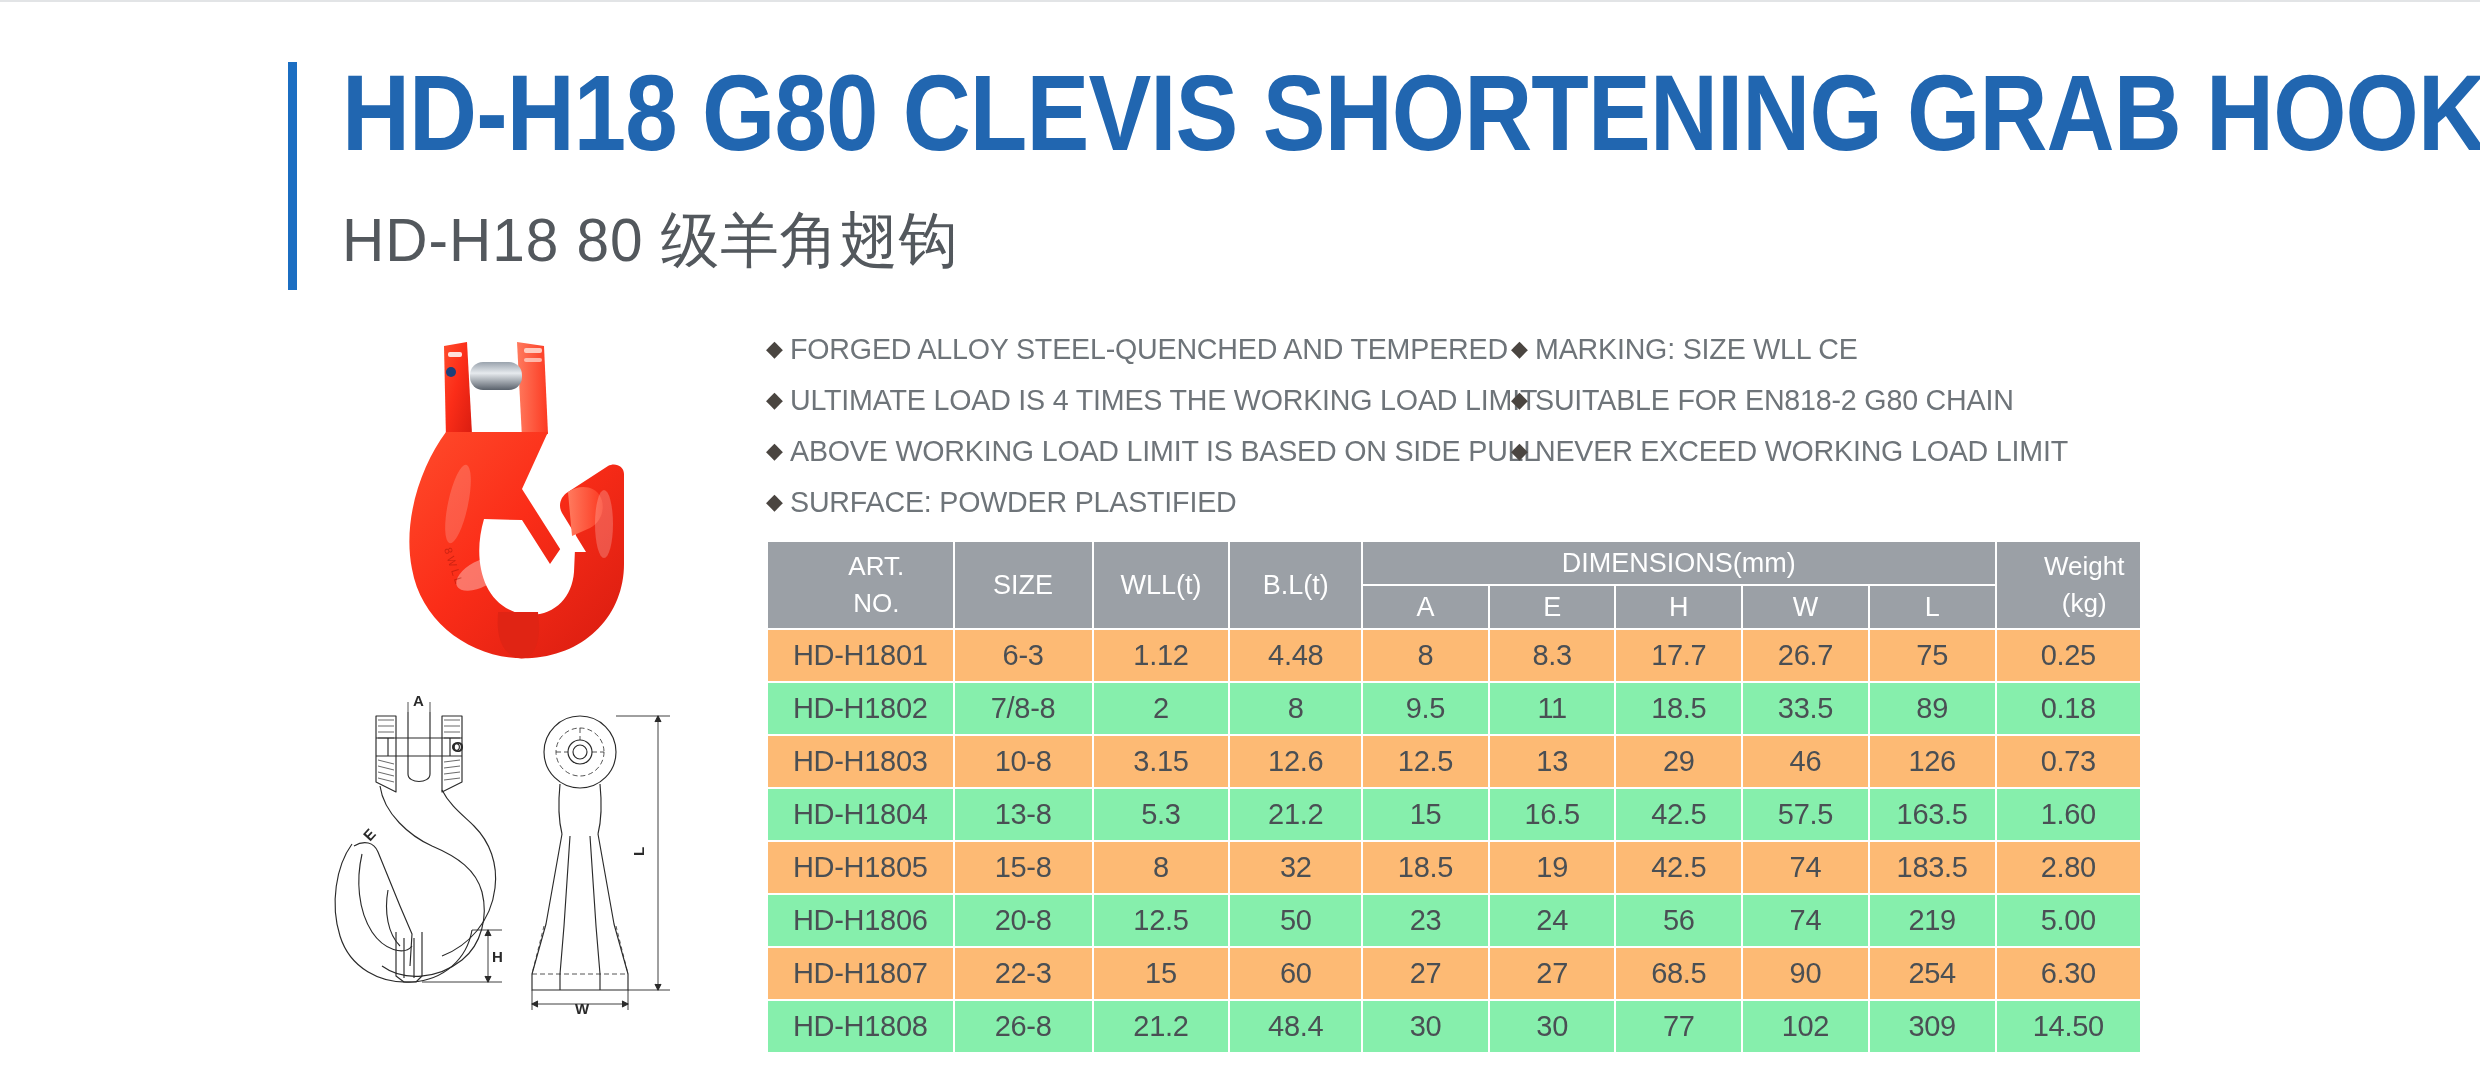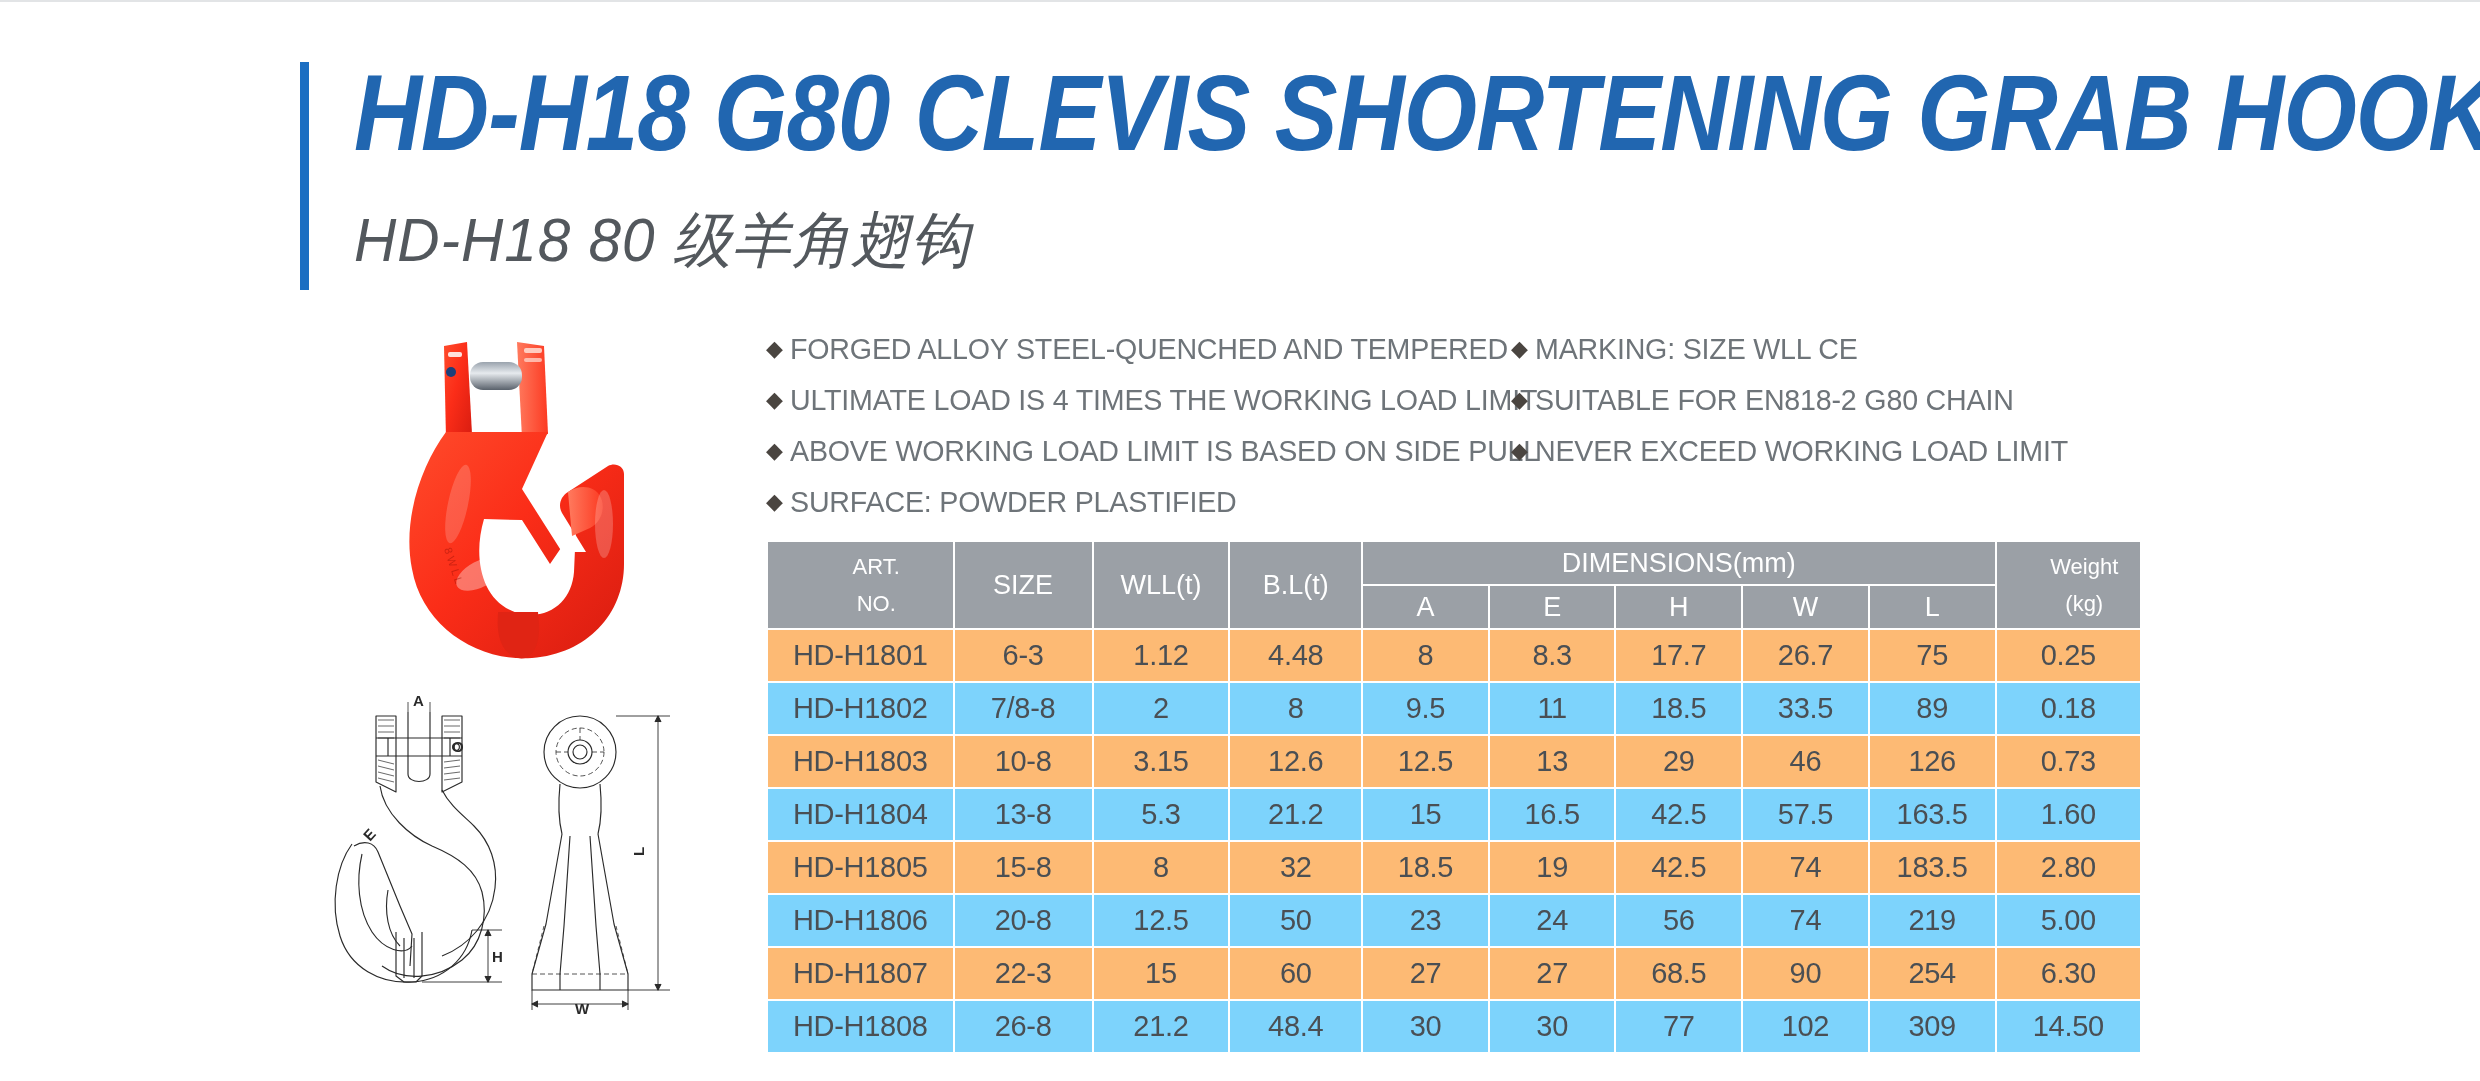--- a/index.html
+++ b/index.html
@@ -6,21 +6,21 @@
   html,body { width:2480px; height:1081px; background:#ffffff; }
   body {
     font-family:"Liberation Sans", sans-serif;
     position:relative;
     overflow:hidden;
     border-top:2px solid #e2e4e6;
   }
 
   
   #title-block {
-    position:absolute; left:300px; top:52px; width:2060px; height:240px;font-style:italic;
+    position:absolute; left:288px; top:52px; width:2060px; height:240px;
   }
   #accent-bar {
     position:absolute; left:0; top:8px; width:9px; height:228px;
     background:#1b6ec2;
   }
   #main-title {
     position:absolute; left:54px; top:0px;
     font-family:"Liberation Sans Narrow","Liberation Sans", sans-serif;
     font-size:107px; font-weight:bold; line-height:118px;
     color:#2166b0; letter-spacing:-1px;
@@ -74,27 +74,27 @@
   }
   #spec-table th, #spec-table td {
     text-align:center; vertical-align:middle;
     font-weight:400;
   }
   #spec-table thead th {
     background:#9ba0a6; color:#ffffff;
     font-size:27px; line-height:32px; padding:5px 2px;
     letter-spacing:0px;
   }
-  #spec-table thead th.two-line { font-size:22px; line-height:37px;padding-left:34px; }
+  #spec-table thead th.two-line { font-size:26px; line-height:37px;padding-left:34px; }
   #spec-table tbody td {
     color:#4a4f54; font-size:29px; padding:9px 2px;
     letter-spacing:-0.3px;
   }
   #spec-table tbody tr.odd-row  td { background:#fdba74; }
-  #spec-table tbody tr.even-row td { background:#7dd3fc;text-align:center; }
+  #spec-table tbody tr.even-row td { background:#86efac;text-align:center; }
 
   .c-art { width:148px; }  .c-size{ width:110px; }
   .c-wll { width:108px; }  .c-bl  { width:105px; }
   .c-dim { width:100px; }  .c-wt  { width:115px; }
 </style>
 </head>
 <body>
 
 <div id="title-block">
   <div id="accent-bar"></div>

